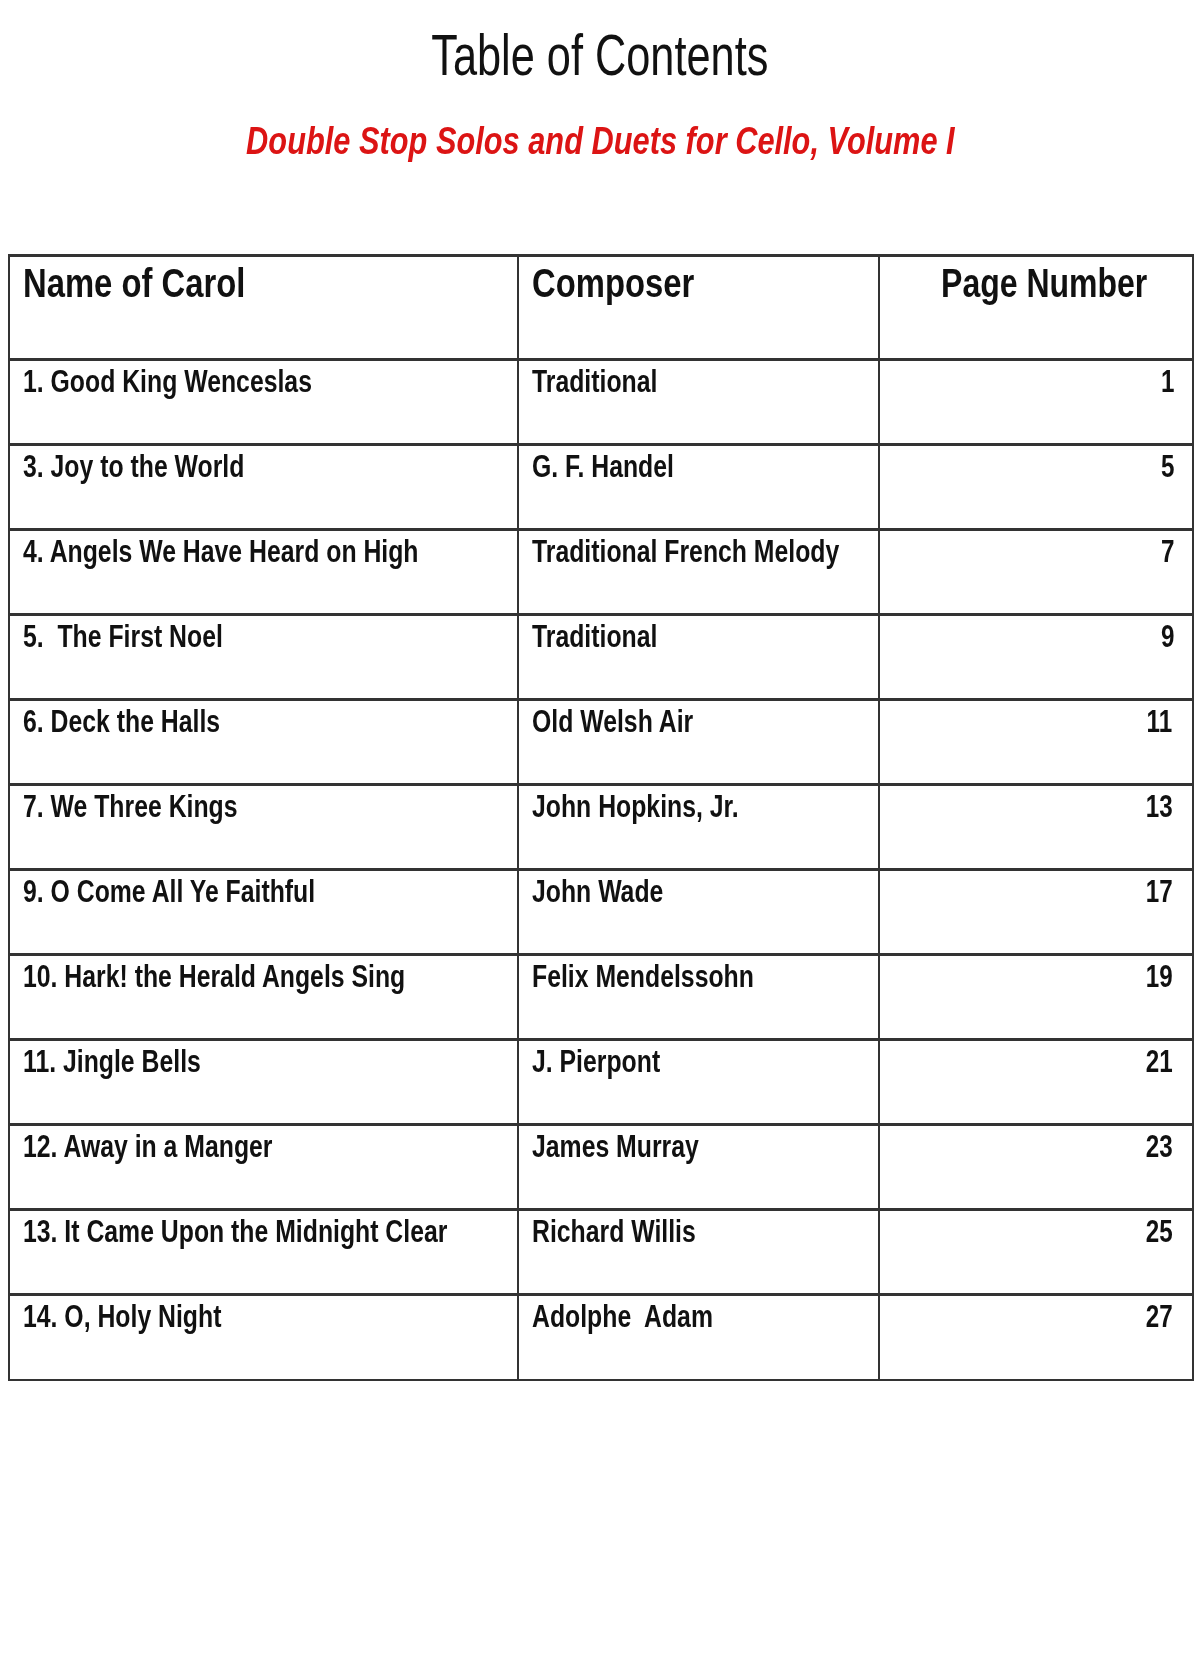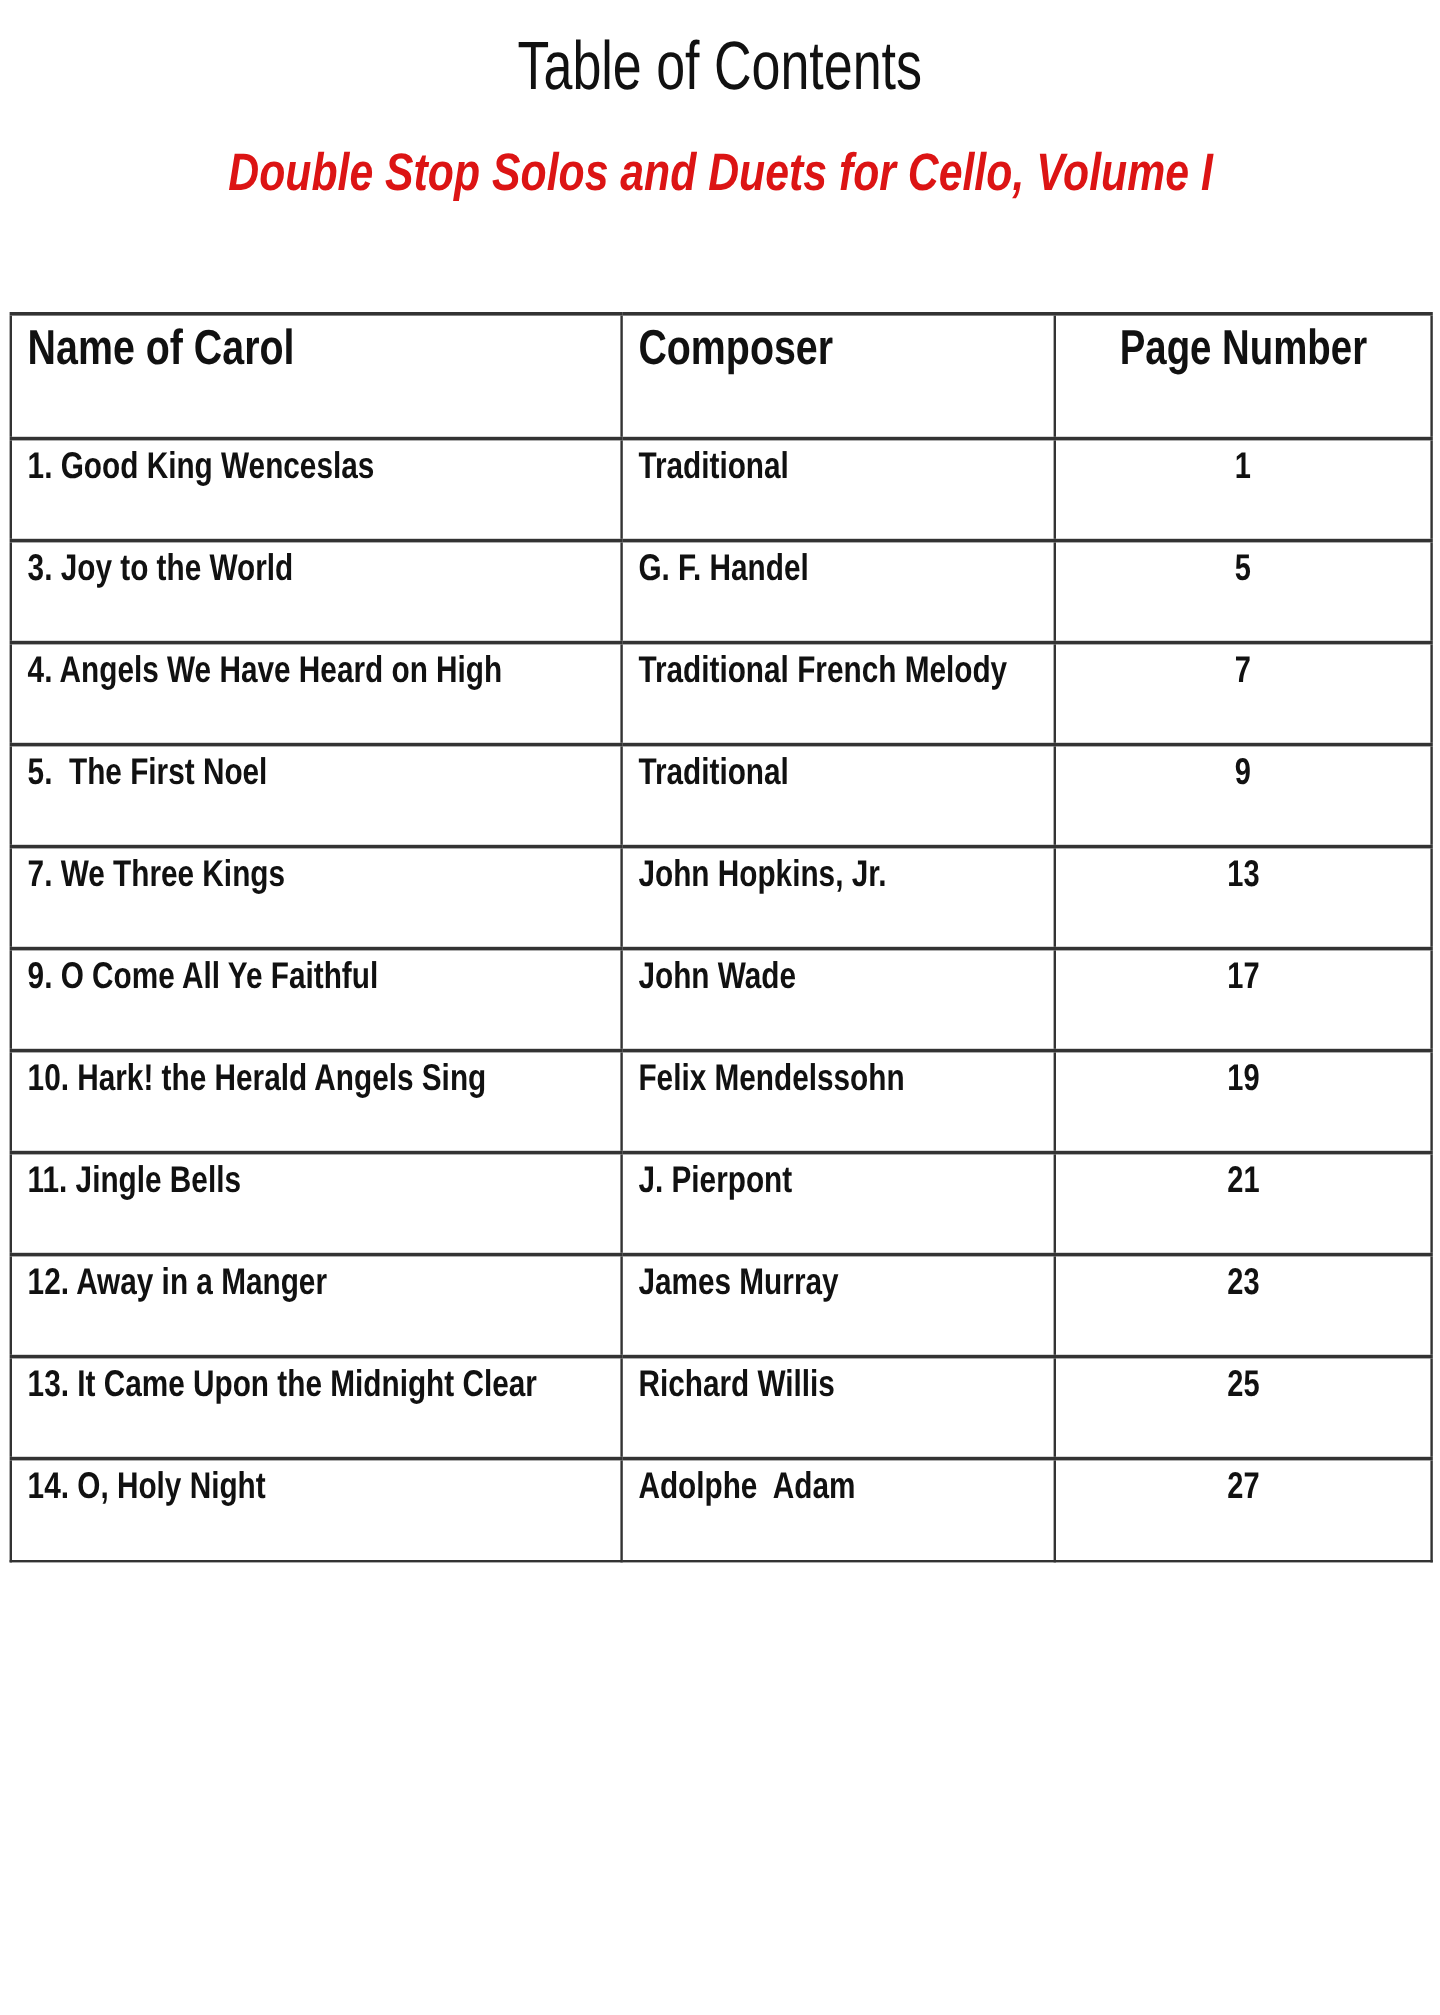--- a/index.html
+++ b/index.html
@@ -19,42 +19,42 @@
     font-size:57px; line-height:1; color:var(--ink); font-weight:normal;
   }
   .doc-title .nxc { transform:scaleX(0.76); }
   .series-title {
     margin:20px 0 0 0; text-align:center;
     font-size:46px; line-height:1; color:var(--accent);
     font-style:italic; font-weight:bold;
   }
   .volume-subtitle {
     margin:38px 0 0 0; text-align:center;
-    font-size:44px; line-height:1; color:var(--accent);
+    font-size:38px; line-height:1; color:var(--accent);
     font-style:italic; font-weight:bold;
   }
   .volume-subtitle .nxc { transform:scaleX(0.81); }
 
   table.toc {
     margin:94px 0 0 8px; width:1184px;
     border-collapse:collapse; table-layout:fixed;
     border:2px solid var(--line);
   }
   th, td {
     border:2px solid var(--line);
     border-top-width:3px;
     vertical-align:top; text-align:left;
     padding:4px 10px 0 13px;
     overflow:hidden;
   }
   thead tr { height:104px; }
   tbody tr { height:85px; }
   th { font-size:41px; line-height:1.1; font-weight:bold; }
   td { font-size:31px; line-height:1.1; font-weight:bold; }
-  th.col-page, td.col-page { text-align:center; padding-left:0; padding-right:0; }
+  th.col-page, td.col-page { text-align:right; padding-left:0; padding-right:16px; }
 </style>
 </head>
 <body>
 
 <header>
   <h1 class="doc-title"><span class="nxc">Table of Contents</span></h1>
   <h3 class="volume-subtitle"><span class="nxc">Double Stop Solos and Duets for Cello, Volume I</span></h3>
 </header>
 
 <table class="toc">
@@ -89,20 +89,25 @@
     <td class="col-composer"><span class="nx">Traditional French Melody</span></td>
     <td class="col-page"><span class="nxc">7</span></td>
   </tr>
 
   <tr>
     <td class="col-carol"><span class="nx">5.  The First Noel</span></td>
     <td class="col-composer"><span class="nx">Traditional</span></td>
     <td class="col-page"><span class="nxc">9</span></td>
   </tr>
 
+  <tr>
+    <td class="col-carol"><span class="nx">6. Deck the Halls</span></td>
+    <td class="col-composer"><span class="nx">Old Welsh Air</span></td>
+    <td class="col-page"><span class="nxc">11</span></td>
+  </tr>
 
   <tr>
     <td class="col-carol"><span class="nx">7. We Three Kings</span></td>
     <td class="col-composer"><span class="nx">John Hopkins, Jr.</span></td>
     <td class="col-page"><span class="nxc">13</span></td>
   </tr>
 
 
   <tr>
     <td class="col-carol"><span class="nx">9. O Come All Ye Faithful</span></td>

